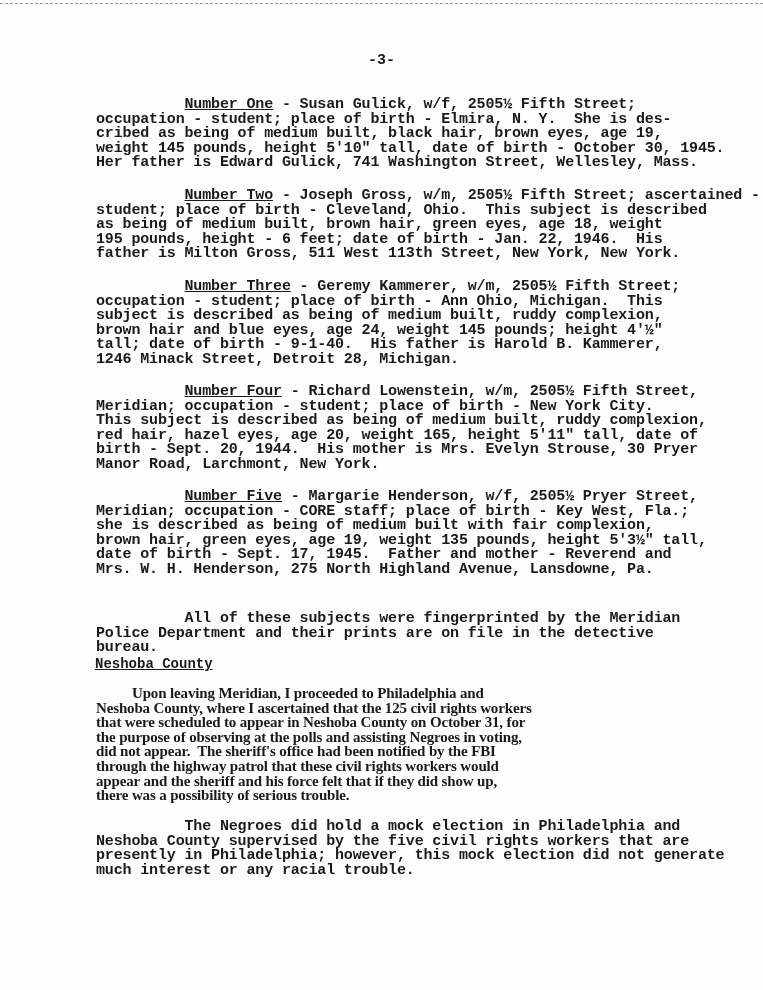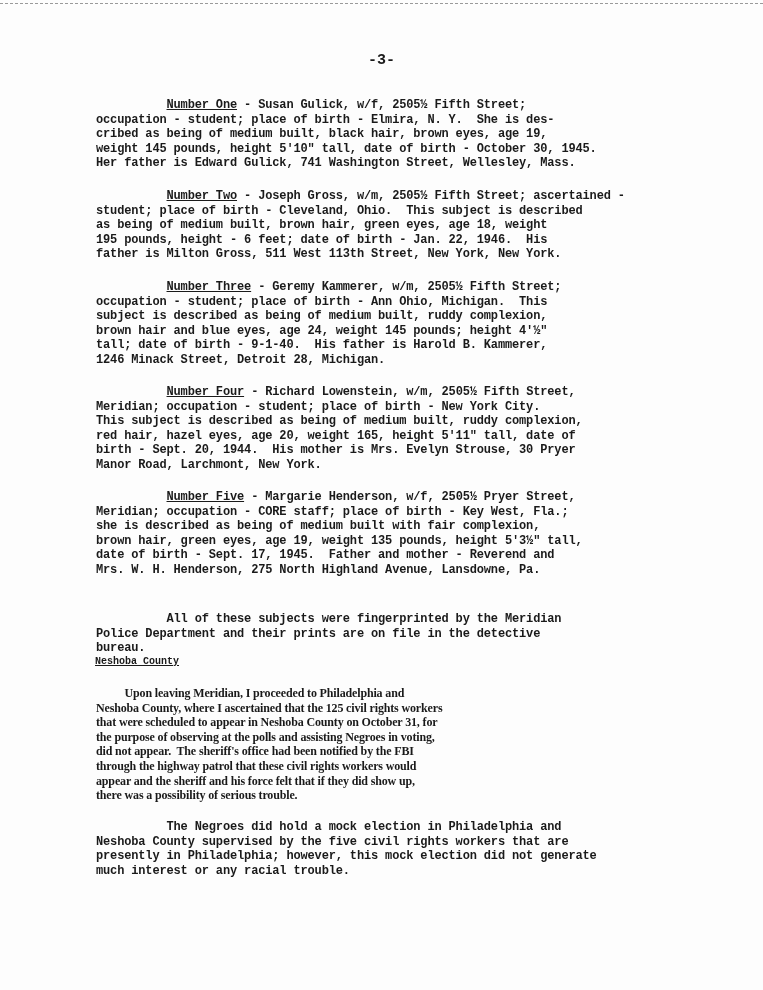--- a/index.html
+++ b/index.html
@@ -11,26 +11,26 @@
   .topedge {
     position: absolute; left: 0; top: 3px; width: 763px; height: 2px;
     border-top: 1px dashed #9a9a9a;
   }
   .pagenum {
     position: absolute; top: 52px; left: 0; width: 763px; text-align: center;
     font-weight: bold; font-size: 15px; letter-spacing: 0;
   }
   .para {
     position: absolute; left: 96px; width: 660px;
-    font-weight: bold; font-size: 12px; line-height: 14.6px;
+    font-weight: bold; font-size: 15px; line-height: 14.6px;
     white-space: pre; letter-spacing: -0.15px;
   }
   .lead { text-decoration: underline; }
   .heading {
-    position: absolute; left: 95px; font-weight: bold; font-size: 10px;
+    position: absolute; left: 95px; font-weight: bold; font-size: 14px;
     text-decoration: underline;
   }
 </style>
 </head>
 <body>
 
 <div class="topedge"></div>
 
 <div class="pagenum">-3-</div>
 

